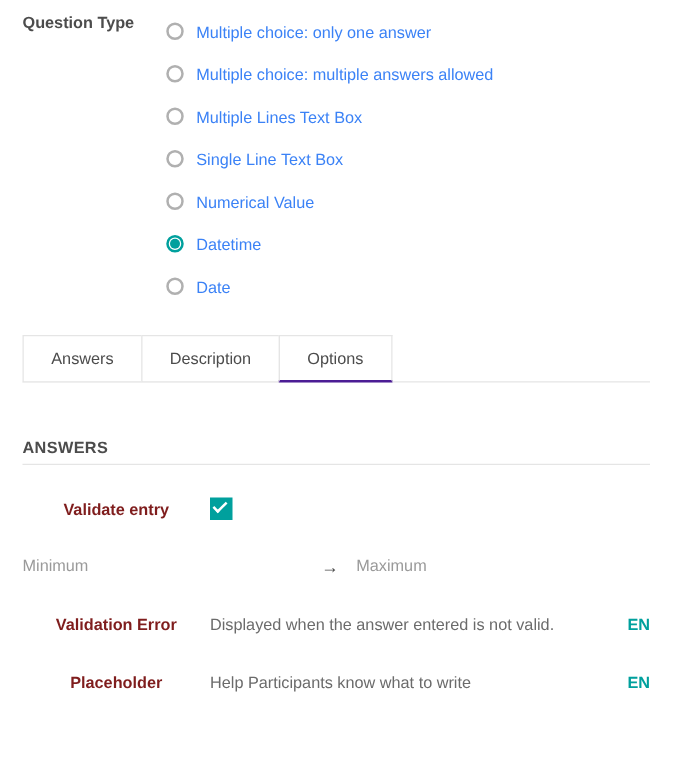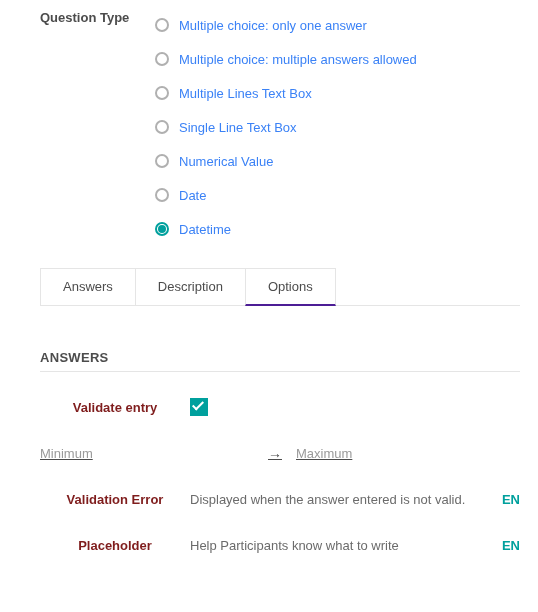--- a/index.html
+++ b/index.html
@@ -4,21 +4,21 @@
 <style>
   html, body {
     margin: 0;
     padding: 0;
     font-family: -apple-system, BlinkMacSystemFont, "Segoe UI", Arial, sans-serif;
     font-size: 13px;
     color: #4c4c4c;
     background: #fff;
     width: 538px;
   }
-  .wrap { padding: 0 18px 18px 18px; margin-left: 22px; }
+  .wrap { padding: 0 18px 18px 18px; }
   .qt-row { display:flex; align-items:flex-start; padding-top:8px; }
   .qt-label { width:115px; font-weight:600; color:#4c4c4c; padding-top:2px; flex-shrink:0; }
   .qt-options { flex:1; }
   .radio-item { display:flex; align-items:center; height:34px; cursor:pointer; }
   .radio-circle {
     width:14px; height:14px; border:2px solid #b0b0b0; border-radius:50%;
     margin-right:10px; box-sizing:border-box; position:relative; flex-shrink:0;
   }
   .radio-item.selected .radio-circle { border-color:#00a09d; }
   .radio-item.selected .radio-circle::after {
@@ -44,21 +44,21 @@
   .field-label { width:150px; flex-shrink:0; font-weight:600; color:#7f1d1d;text-align:center; }
 
   .checkbox {
     width:18px; height:18px; background:#00a09d; position:relative; cursor:pointer;
   }
   .checkbox::after {
     content:""; position:absolute; left:5px; top:1px; width:4px; height:9px;
     border:solid #fff; border-width:0 2px 2px 0; transform:rotate(45deg);
   }
 
-  .dual-input { display:flex; align-items:center; flex:1;text-decoration:underline; }
+  .dual-input { display:flex; align-items:flex-start; flex:1; }
   .dual-input .placeholder-text { color:#9a9a9a; flex:1; }
   .arrow { color:#4c4c4c; margin:0 14px 0 4px; font-size:14px; }
 
   .field-value { color:#6b6b6b; flex:1; }
 
   .lang-pill { color:#00a09d; font-weight:600; margin-left:12px; cursor:pointer; }
 </style>
 </head>
 <body>
 
@@ -80,27 +80,27 @@
           <span class="radio-label">Multiple Lines Text Box</span>
         </div>
         <div class="radio-item">
           <span class="radio-circle"></span>
           <span class="radio-label">Single Line Text Box</span>
         </div>
         <div class="radio-item">
           <span class="radio-circle"></span>
           <span class="radio-label">Numerical Value</span>
         </div>
+        <div class="radio-item selected">
+          <span class="radio-circle"></span>
+          <span class="radio-label">Datetime</span>
+        </div>
         <div class="radio-item">
           <span class="radio-circle"></span>
           <span class="radio-label">Date</span>
-        </div>
-        <div class="radio-item selected">
-          <span class="radio-circle"></span>
-          <span class="radio-label">Datetime</span>
         </div>
       </div>
   </div>
 
   <div class="tabs" id="tabs">
       <div class="tab">Answers</div>
       <div class="tab">Description</div>
       <div class="tab active">Options</div>
     </div>
 

